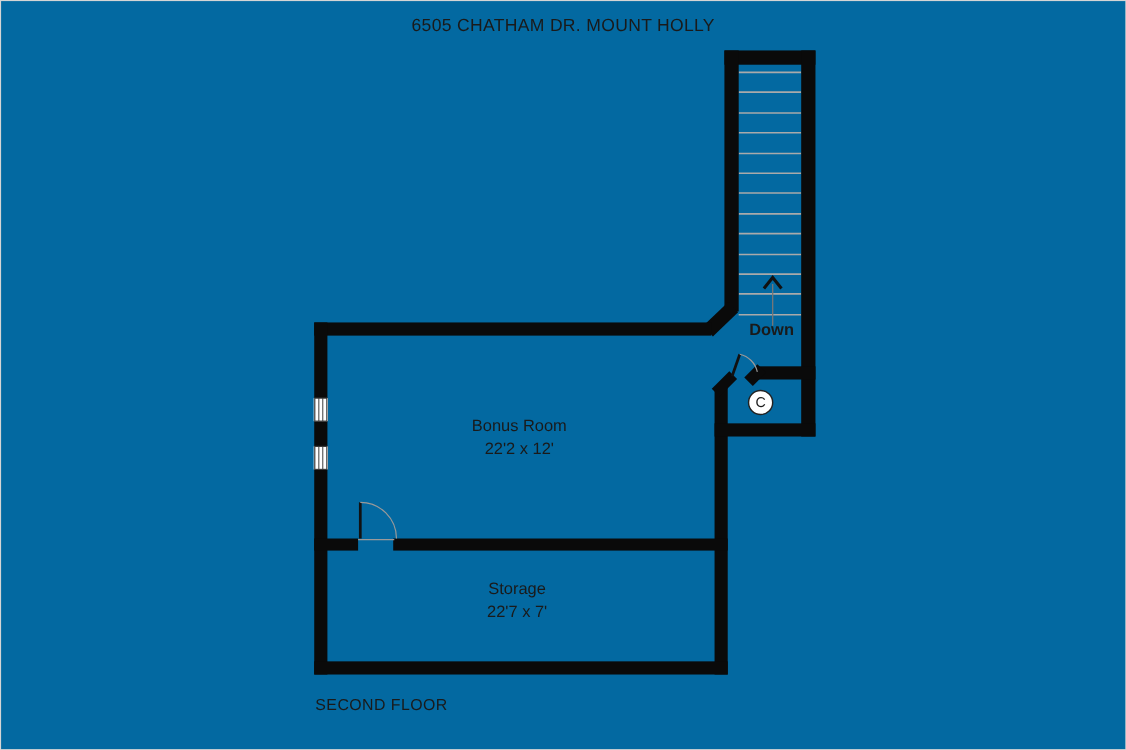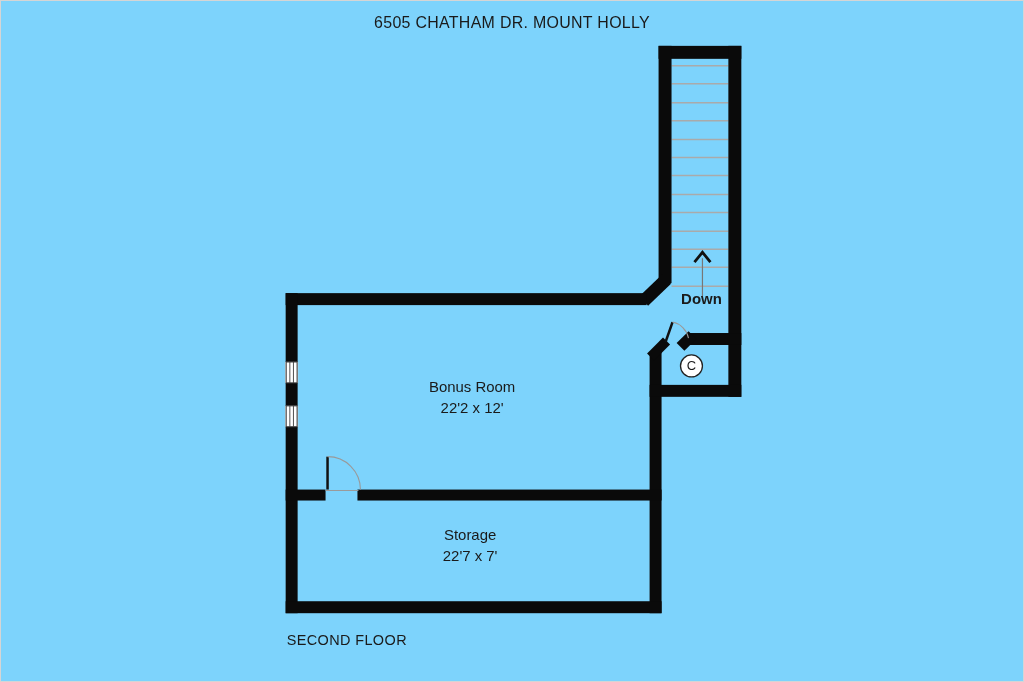--- a/index.html
+++ b/index.html
@@ -6,21 +6,21 @@
     margin: 0;
     padding: 0;
     background: #ffffff;
     font-family: "Liberation Sans", sans-serif;
   }
   .canvas {
     position: relative;
     width: 1022px;
     height: 680px;
     border: 1px solid #d5d5d5;
-    background: #7dd3fc;
+    background: #0369a1;
     overflow: hidden;
   }
   svg { display: block; }
 
   .wall   { fill: #0a0a0a; }
   .wallln { stroke: #0a0a0a; }
   .tread  { stroke: #aaaaaa; stroke-width: 1.5; }
   .arc    { stroke: #999999; stroke-width: 1.1; fill: none; }
   .leaf   { stroke: #111111; stroke-width: 2.5; }
   .thresh { stroke: #9a9a9a; stroke-width: 1.1; }

